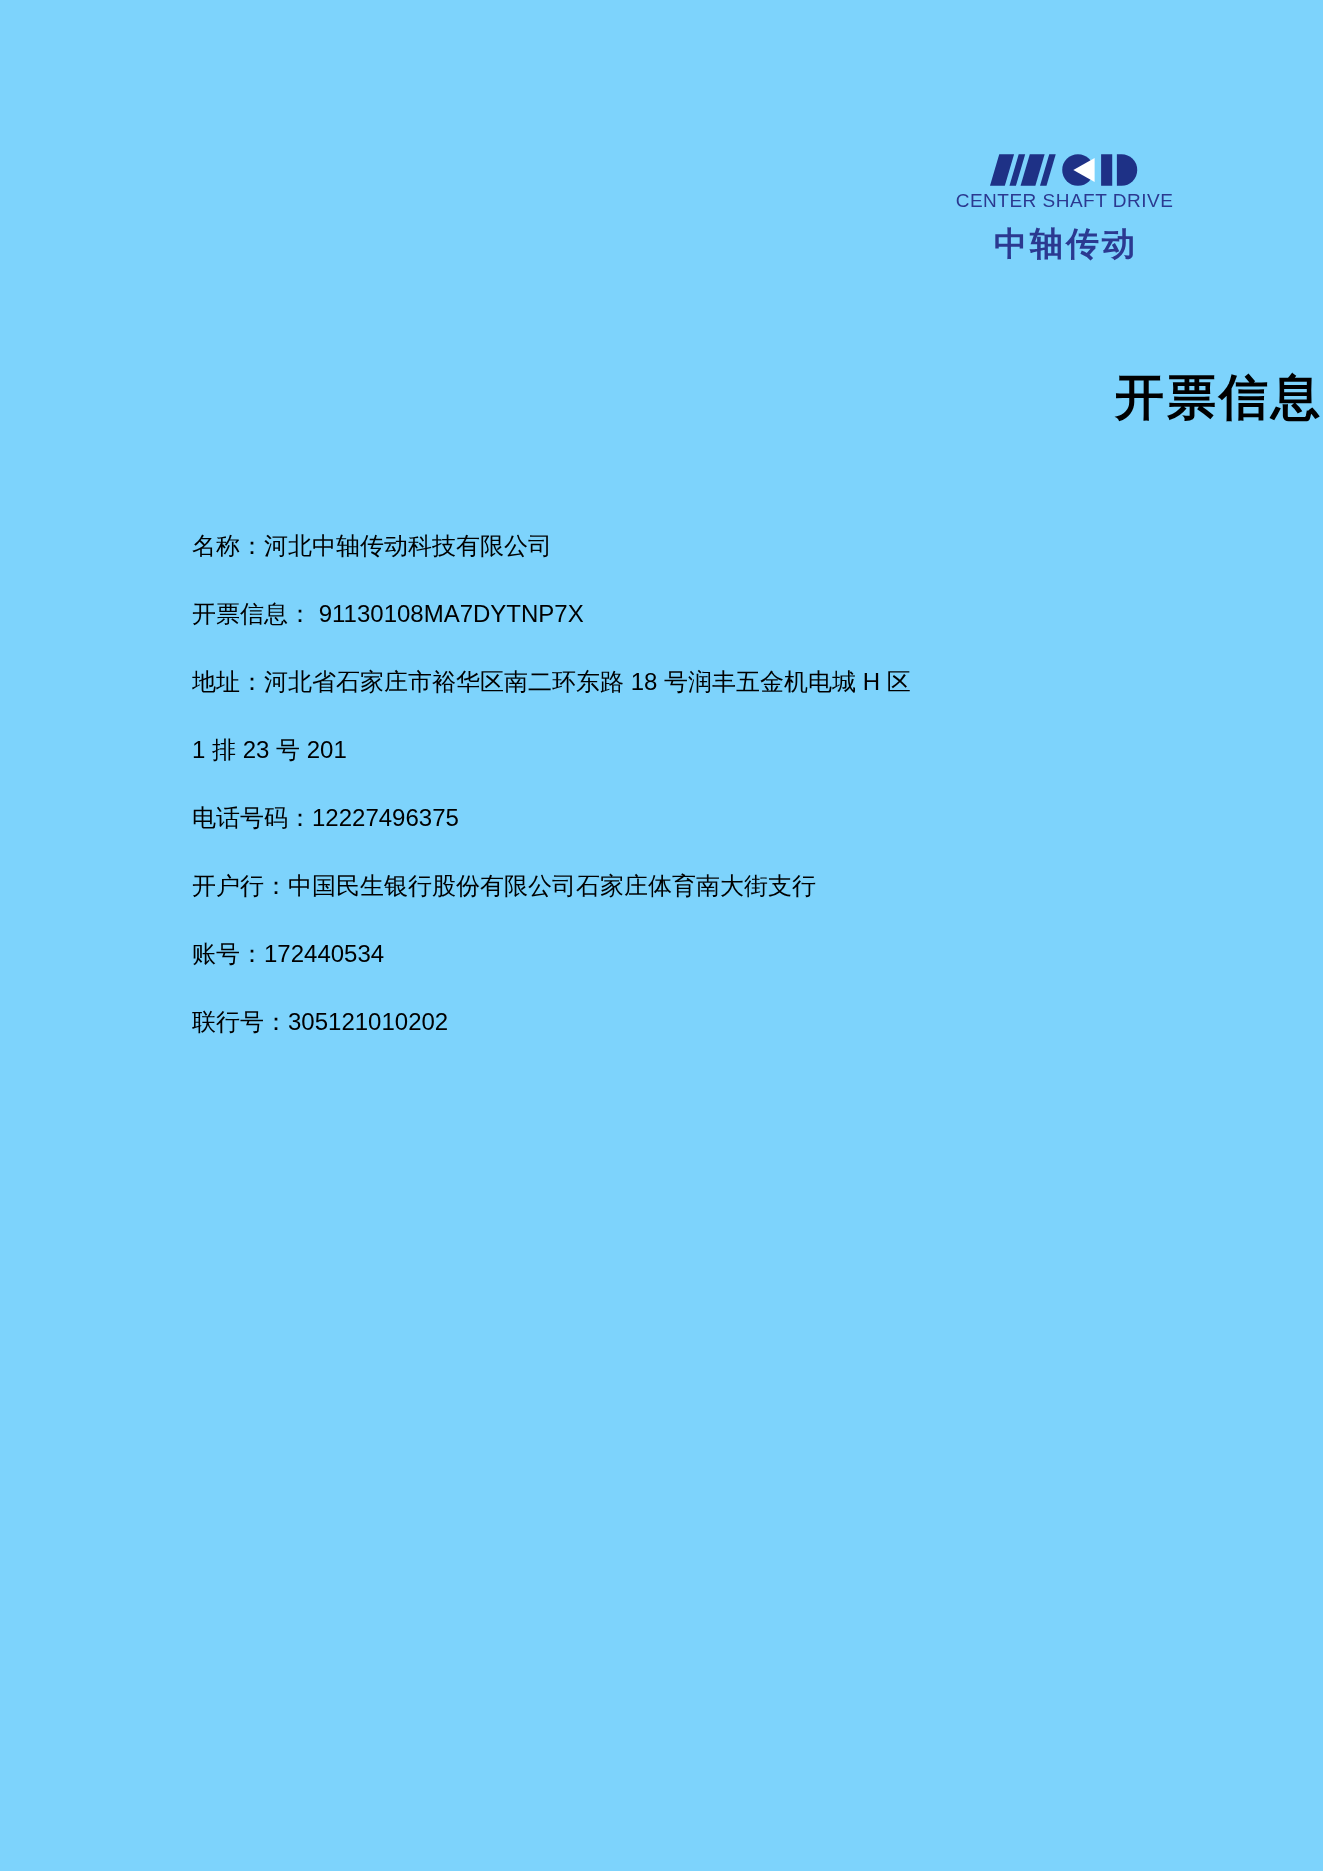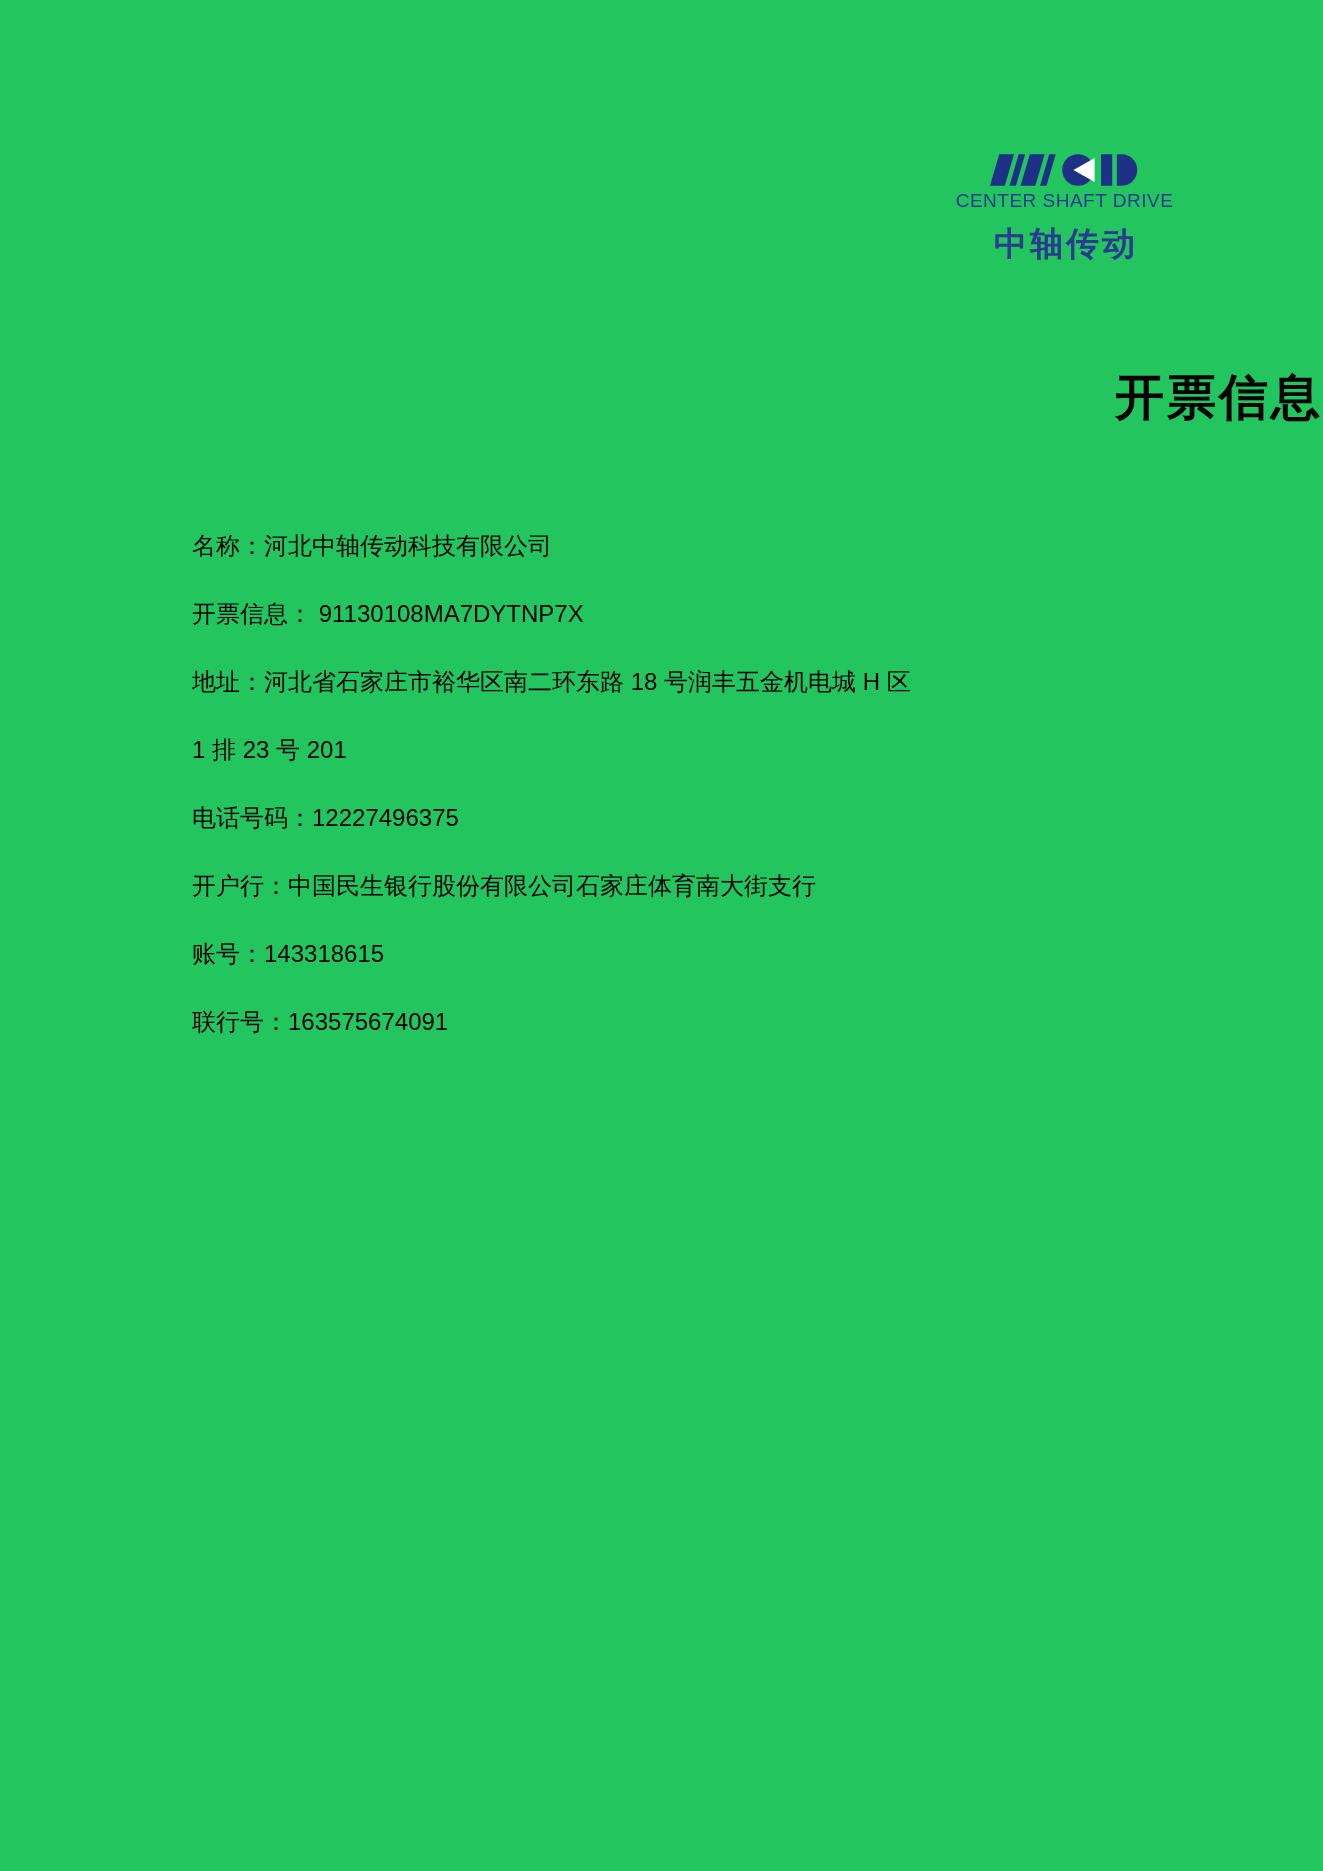--- a/index.html
+++ b/index.html
@@ -3,21 +3,21 @@
 <meta charset="utf-8">
 <style>
   :root { --brand: #233B8F; --brand-text: #2B3990; }
   * { margin: 0; padding: 0; box-sizing: border-box; }
   html, body { background: #ffffff; }
   body { font-family: "Liberation Sans", sans-serif; }
   .page {
     position: relative;
     width: 1323px;
     height: 1871px;
-    background: #22c55e;
+    background: #7dd3fc;
     overflow: hidden;
   }
   .logo {
     position: absolute;
     top: 153px;
     left: 942px;
     width: 245px;
     text-align: center;
   }
   .logo-mark {
@@ -95,17 +95,17 @@
 
   <h1 class="doc-title">开票信息</h1>
 
   <div class="content">
     <div class="line">名称：河北中轴传动科技有限公司</div>
     <div class="line">开票信息： 91130108MA7DYTNP7X</div>
     <div class="line">地址：河北省石家庄市裕华区南二环东路 18 号润丰五金机电城 H 区</div>
     <div class="line">1 排 23 号 201</div>
     <div class="line">电话号码：12227496375</div>
     <div class="line">开户行：中国民生银行股份有限公司石家庄体育南大街支行</div>
-    <div class="line">账号：143318615</div>
-    <div class="line">联行号：163575674091</div>
+    <div class="line">账号：172440534</div>
+    <div class="line">联行号：305121010202</div>
   </div>
 
 </div>
 
 </body></html>

